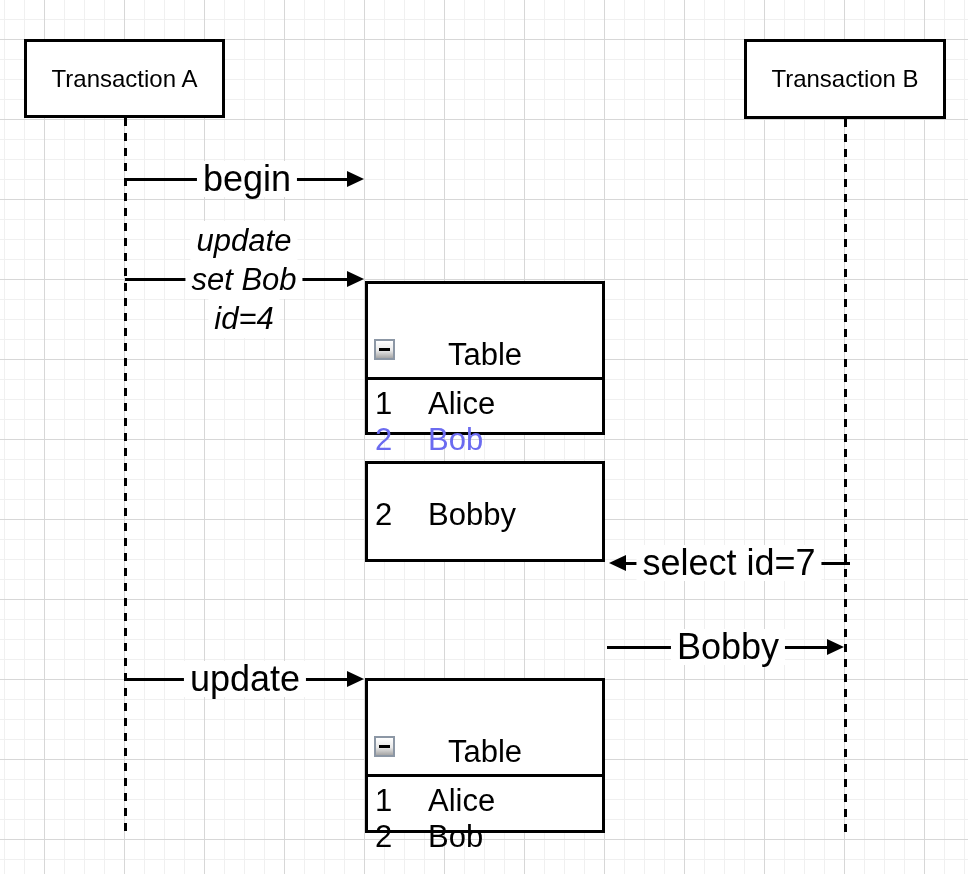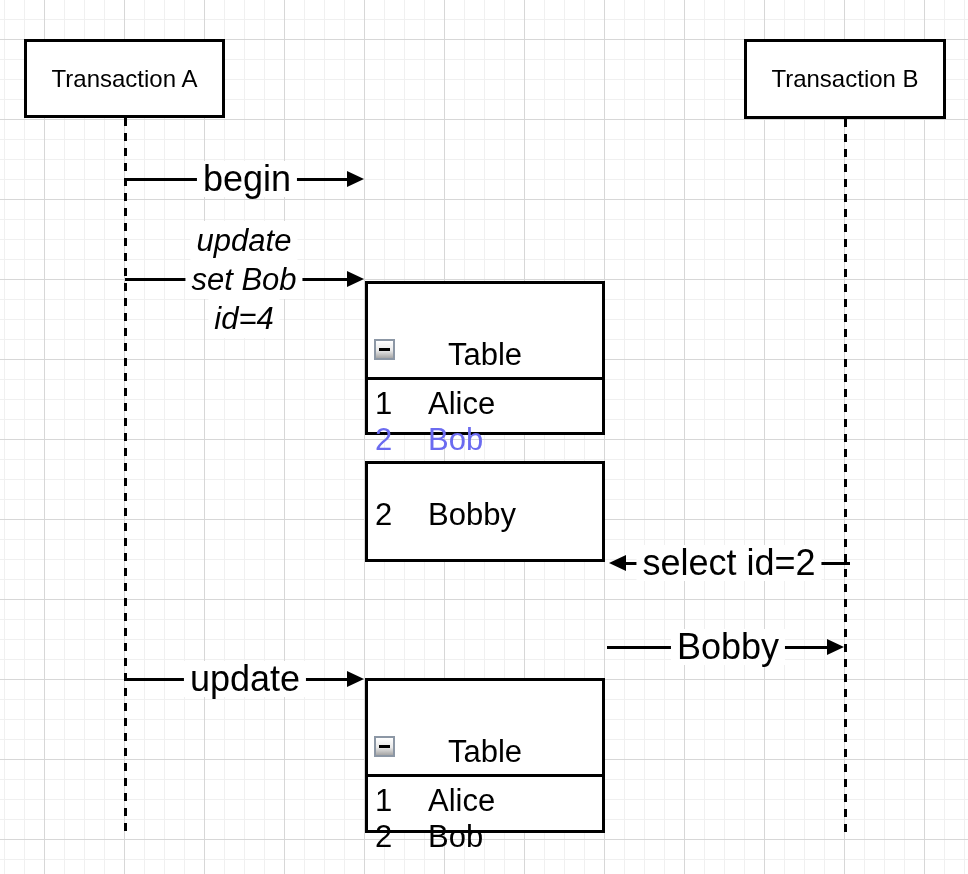--- a/index.html
+++ b/index.html
@@ -184,21 +184,21 @@
     <div class="table-rows">
       <div class="table-row">
         <span class="row-key">2</span>
         <span class="row-val">Bobby</span>
       </div>
     </div>
   </div>
 
   <div class="msg-line" style="left:626px; top:562px; width:224px;"></div>
   <div class="arrowhead-left" style="left:609px; top:555px;"></div>
-  <div class="msg-label" style="left:729px; top:563px;">select id=2</div>
+  <div class="msg-label" style="left:729px; top:563px;">select id=7</div>
 
   <div class="msg-line" style="left:607px; top:646px; width:221px;"></div>
   <div class="arrowhead-right" style="left:827px; top:639px;"></div>
   <div class="msg-label" style="left:728px; top:647px;">Bobby</div>
 
   <div class="msg-line" style="left:125px; top:678px; width:222px;"></div>
   <div class="arrowhead-right" style="left:347px; top:671px;"></div>
   <div class="msg-label" style="left:245px; top:679px;">update</div>
 
   <div class="table-box" style="left:365px; top:678px; width:240px; height:155px;">

